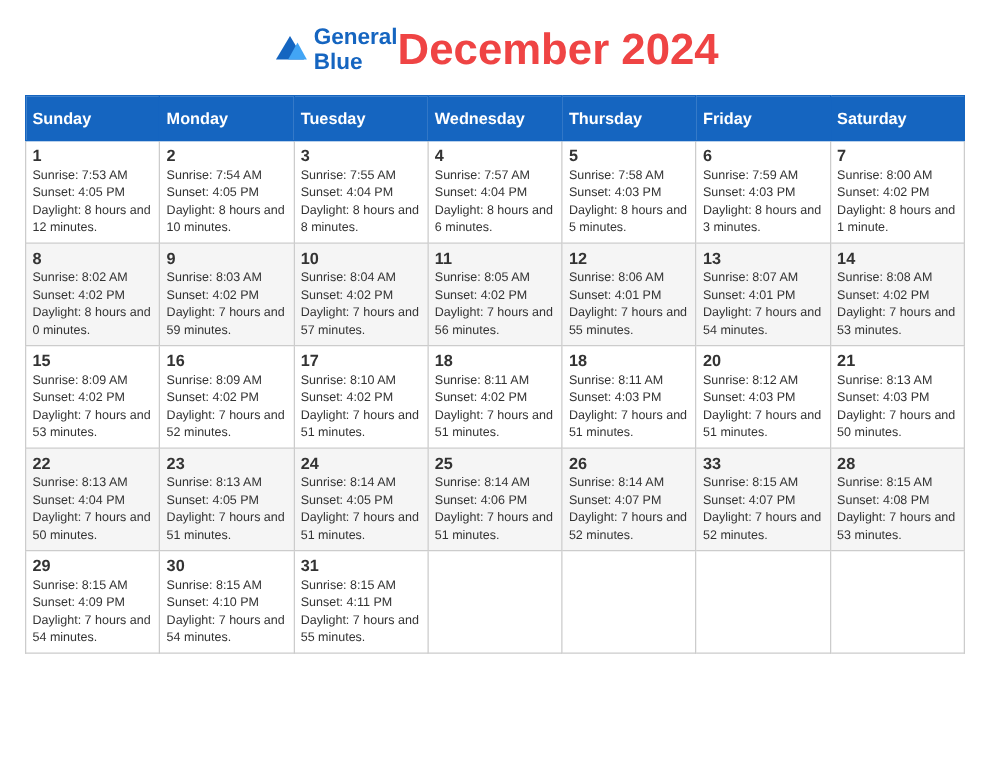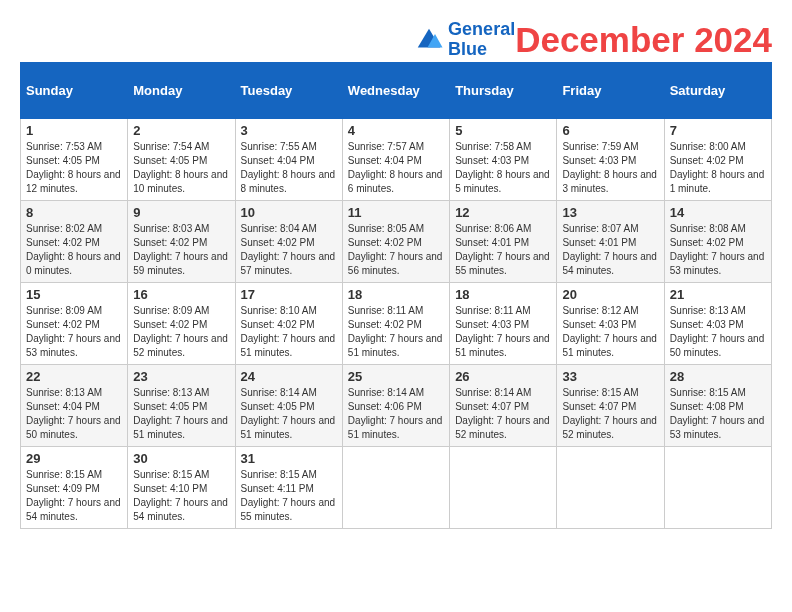--- a/index.html
+++ b/index.html
@@ -5,23 +5,23 @@
     * { box-sizing: border-box; margin: 0; padding: 0; }
     body {
       font-family: Arial, sans-serif;
       background: #fff;
       width: 792px;
       min-height: 612px;
       padding: 20px;
     }
     .header {
       display: flex;
-      justify-content: flex-end;
+      justify-content: center;
       align-items: flex-start;
-      margin-bottom: 2px;
+      margin-bottom: 16px;
     }
     .logo {
       display: flex;
       align-items: center;
     }
     .logo-text {
       font-size: 18px;
       font-weight: bold;
       color: #333;
       line-height: 1.1;
@@ -49,21 +49,21 @@
     }
     table {
       width: 100%;
       border-collapse: collapse;
       font-size: 10.5px;
     }
     thead tr th {
       background-color: #1565c0;
       color: #fff;
       text-align: left;
-      padding: 20px 5px;
+      padding: 10px 5px;
       font-size: 13px;
       font-weight: bold;
       border: 1px solid #1565c0;
     }
     tbody tr td {
       border: 1px solid #ccc;
       vertical-align: top;
       padding: 4px 5px;
       min-height: 70px;
       height: 80px;

